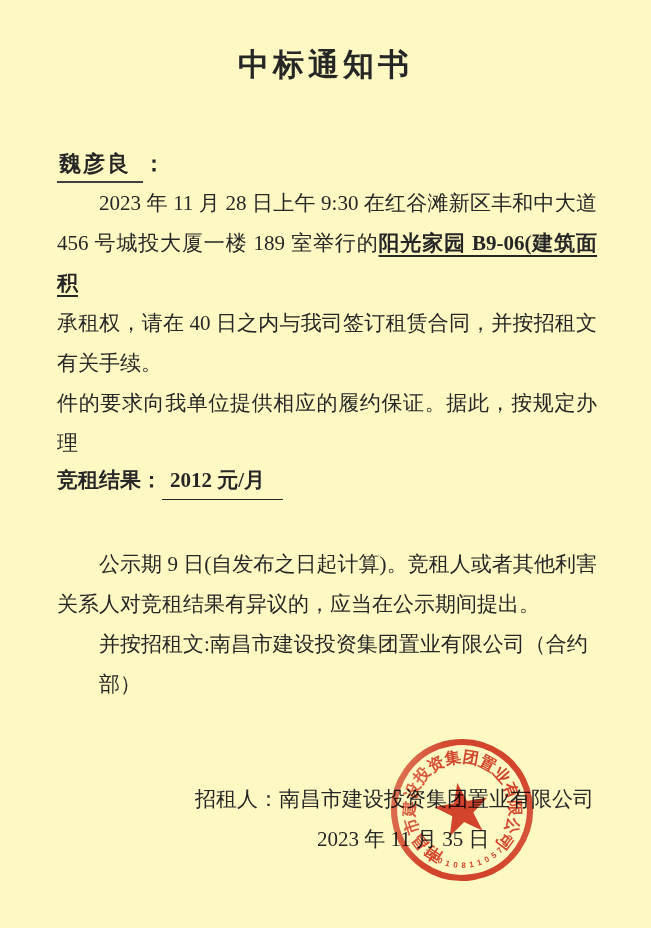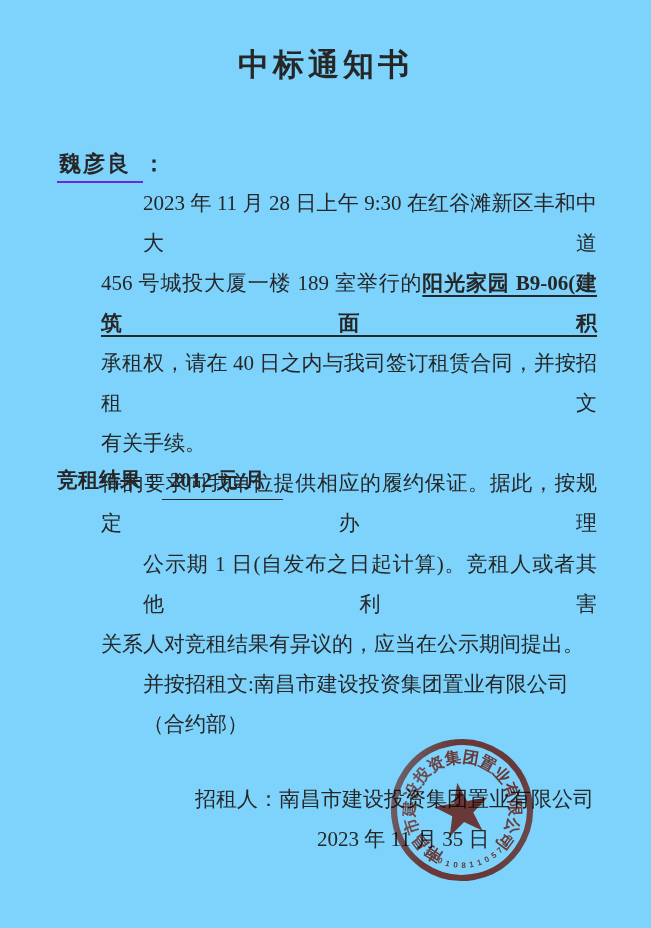--- a/index.html
+++ b/index.html
@@ -3,44 +3,44 @@
 <meta charset="utf-8">
 <style>
   html,body{margin:0;padding:0;}
   body{
     width:651px;height:928px;
     background:#f4f4f2;
     font-family:"Liberation Serif","DejaVu Serif",serif;
   }
   .page{
     position:relative;width:651px;height:928px;overflow:hidden;
-    background:#7dd3fc;color:#262626;
+    background:#fef9c3;color:#262626;
   }
   
   .doc-title{
     position:absolute;top:44px;left:0;width:100%;
     text-align:center;font-size:31px;letter-spacing:4px;font-weight:600;
   }
   
   .salutation{
     position:absolute;top:148px;left:57px;
     font-size:22px;font-weight:700;line-height:32px;
   }
   .salutation .name{
-    display:inline-block;border-bottom:2px solid #6d28d9;
+    display:inline-block;border-bottom:2px solid #404040;
     padding:0 12px 1px 2px;letter-spacing:2px;
   }
   
   .para{
     position:absolute;left:57px;width:540px;
     font-size:21px;line-height:40px;
   }
   .para1{top:183px;}
   .para2{top:544px;}
-  .line{display:block;margin-left:44px;}
+  .line{display:block;}
   .jl{text-align:justify;text-align-last:justify;}
   .ind{padding-left:42px;}
   .u{
     font-weight:700;
     text-decoration:underline;
     text-decoration-thickness:1.6px;
     text-underline-offset:5px;
   }
   
   .result{
@@ -94,21 +94,21 @@
     <span class="line jl">承租权，请在 40 日之内与我司签订租赁合同，并按招租文</span>
     <span class="line">有关手续。</span>
     <span class="line jl">件的要求向我单位提供相应的履约保证。据此，按规定办理</span>
   </div>
 
   <div class="result">
     <span>竞租结果：</span><span class="value">2012 元/月</span>
   </div>
 
   <div class="para para2">
-    <span class="line jl ind">公示期 1 日(自发布之日起计算)。竞租人或者其他利害</span>
+    <span class="line jl ind">公示期 9 日(自发布之日起计算)。竞租人或者其他利害</span>
     <span class="line">关系人对竞租结果有异议的，应当在公示期间提出。</span>
     <span class="line ind">并按招租文:南昌市建设投资集团置业有限公司（合约部）</span>
   </div>
 
   <div class="lessor">
     <span>招租人：</span><span>南昌市建设投资集团置业有限公司</span>
   </div>
 
   <div class="date-line">2023 年 11 月 35 日</div>
 

